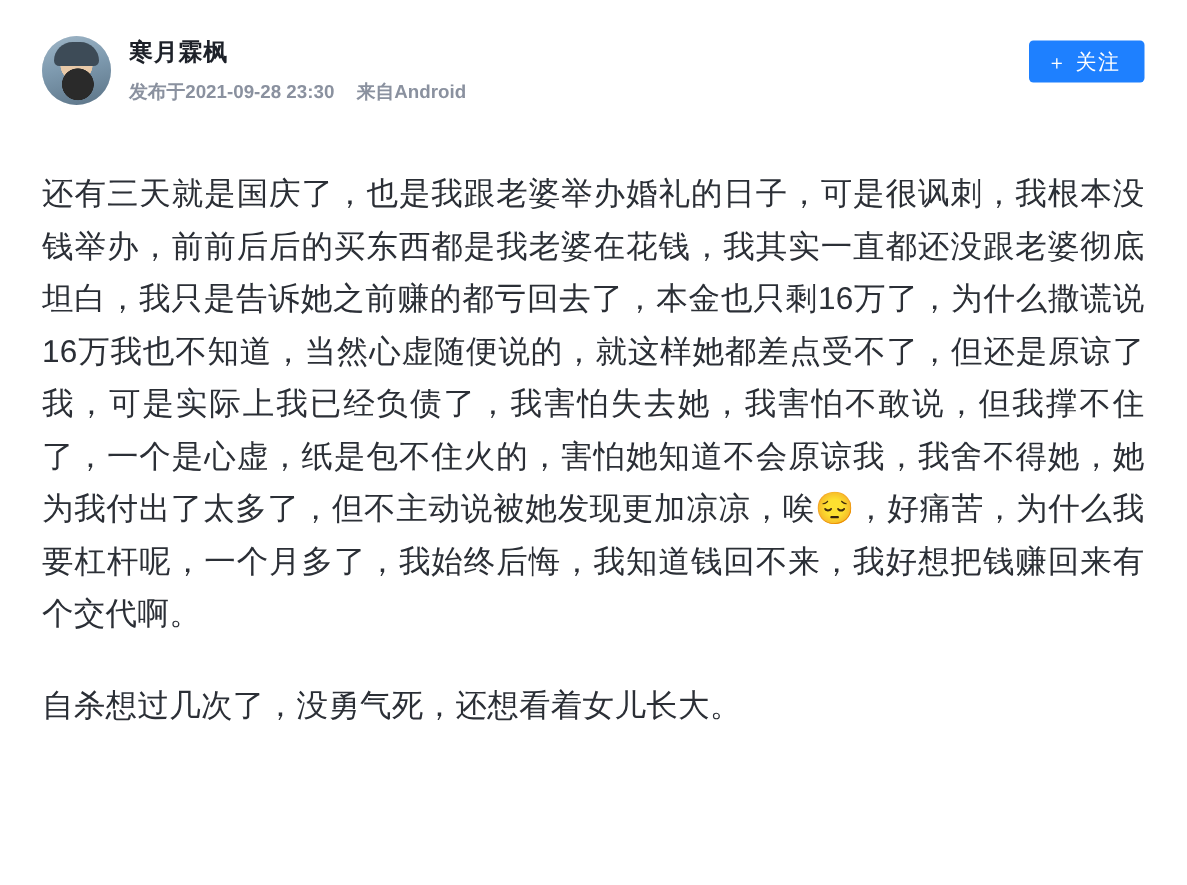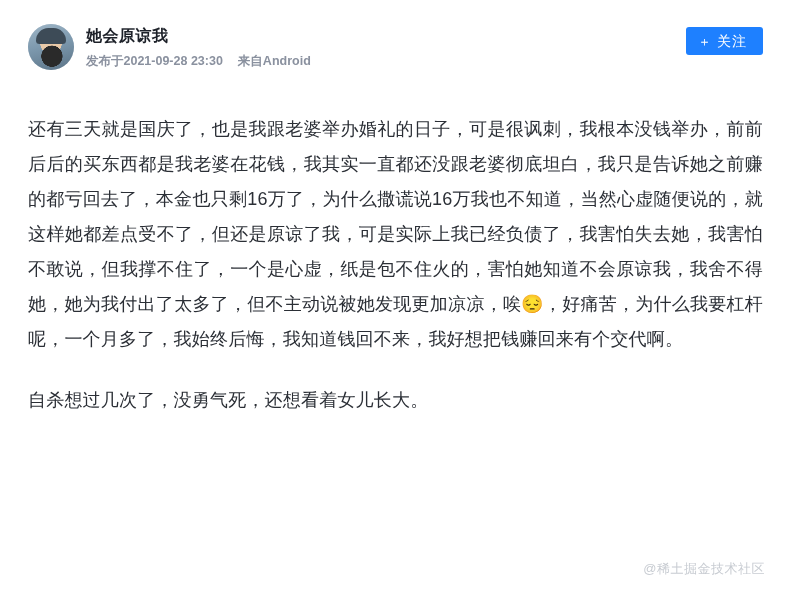--- a/index.html
+++ b/index.html
@@ -106,21 +106,21 @@
     color: #1d2129;
     line-height: 40px;
     margin: 34px 0 0 0;
     letter-spacing: .5px;
   }
   
   .post-body {
     margin-top: 38px;
   }
   .para {
-    font-size: 18px;
+    font-size: 21px;
     line-height: 35px;
     color: #2b2f36;
     margin: 0 0 26px 0;
     text-align: justify;
     letter-spacing: .2px;
   }
   .para:last-child {
     margin-bottom: 0;
   }
   
@@ -137,35 +137,34 @@
 <body>
 
 <div class="page">
 
   <div class="author-bar">
     <div class="avatar">
       <div class="photo"></div>
       <div class="hat"></div>
     </div>
     <div class="author-info">
-      <div class="author-name">她会原谅我</div>
+      <div class="author-name">寒月霖枫</div>
       <div class="meta-line">
         <span>发布于2021-09-28 23:30</span>
         <span class="sep"></span>
         <span>来自Android</span>
       </div>
     </div>
   </div>
 
   <button class="follow-btn">
     <span class="plus">＋</span>
     <span>关注</span>
   </button>
 
 
   <div class="post-body">
     <p class="para">还有三天就是国庆了，也是我跟老婆举办婚礼的日子，可是很讽刺，我根本没钱举办，前前后后的买东西都是我老婆在花钱，我其实一直都还没跟老婆彻底坦白，我只是告诉她之前赚的都亏回去了，本金也只剩16万了，为什么撒谎说16万我也不知道，当然心虚随便说的，就这样她都差点受不了，但还是原谅了我，可是实际上我已经负债了，我害怕失去她，我害怕不敢说，但我撑不住了，一个是心虚，纸是包不住火的，害怕她知道不会原谅我，我舍不得她，她为我付出了太多了，但不主动说被她发现更加凉凉，唉😔，好痛苦，为什么我要杠杆呢，一个月多了，我始终后悔，我知道钱回不来，我好想把钱赚回来有个交代啊。</p>
     <p class="para">自杀想过几次了，没勇气死，还想看着女儿长大。</p>
   </div>
 
-  <div class="watermark">@稀土掘金技术社区</div>
 
 </div>
 
 </body></html>

